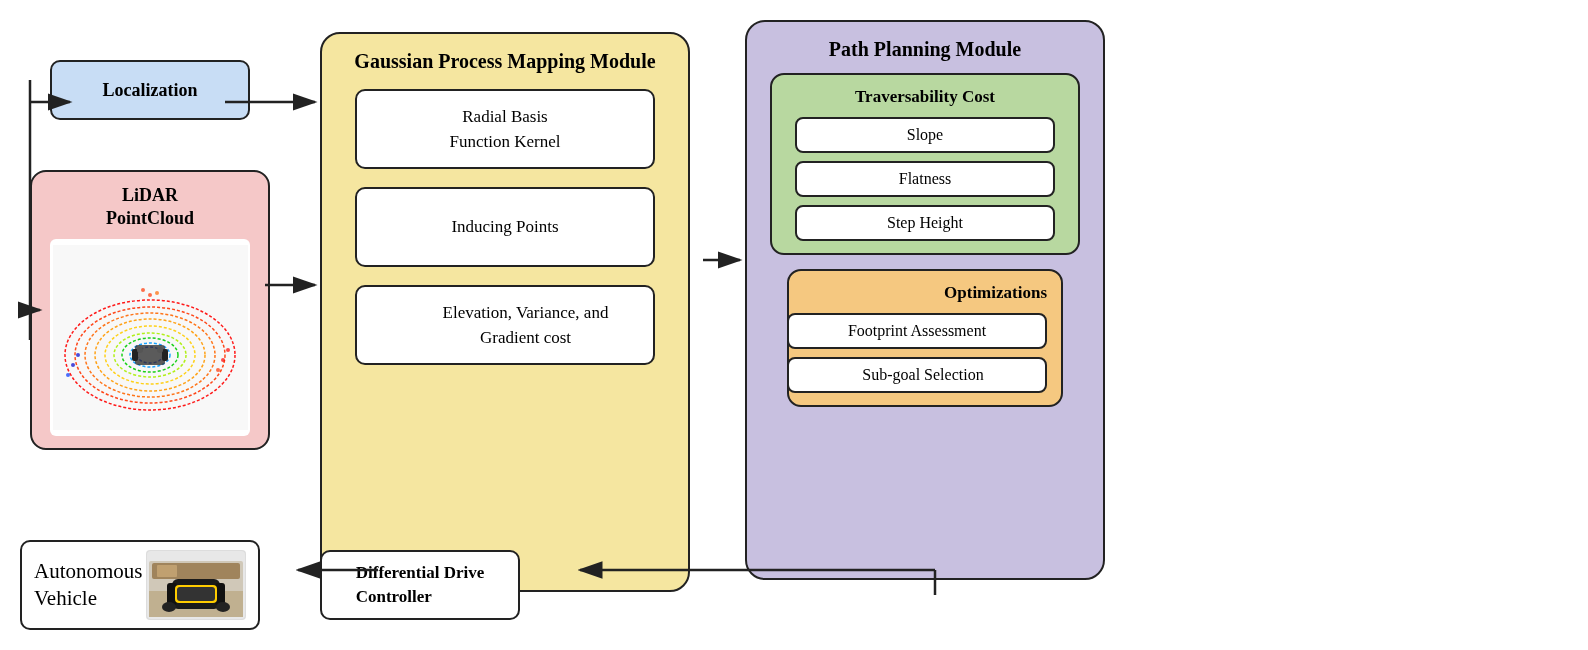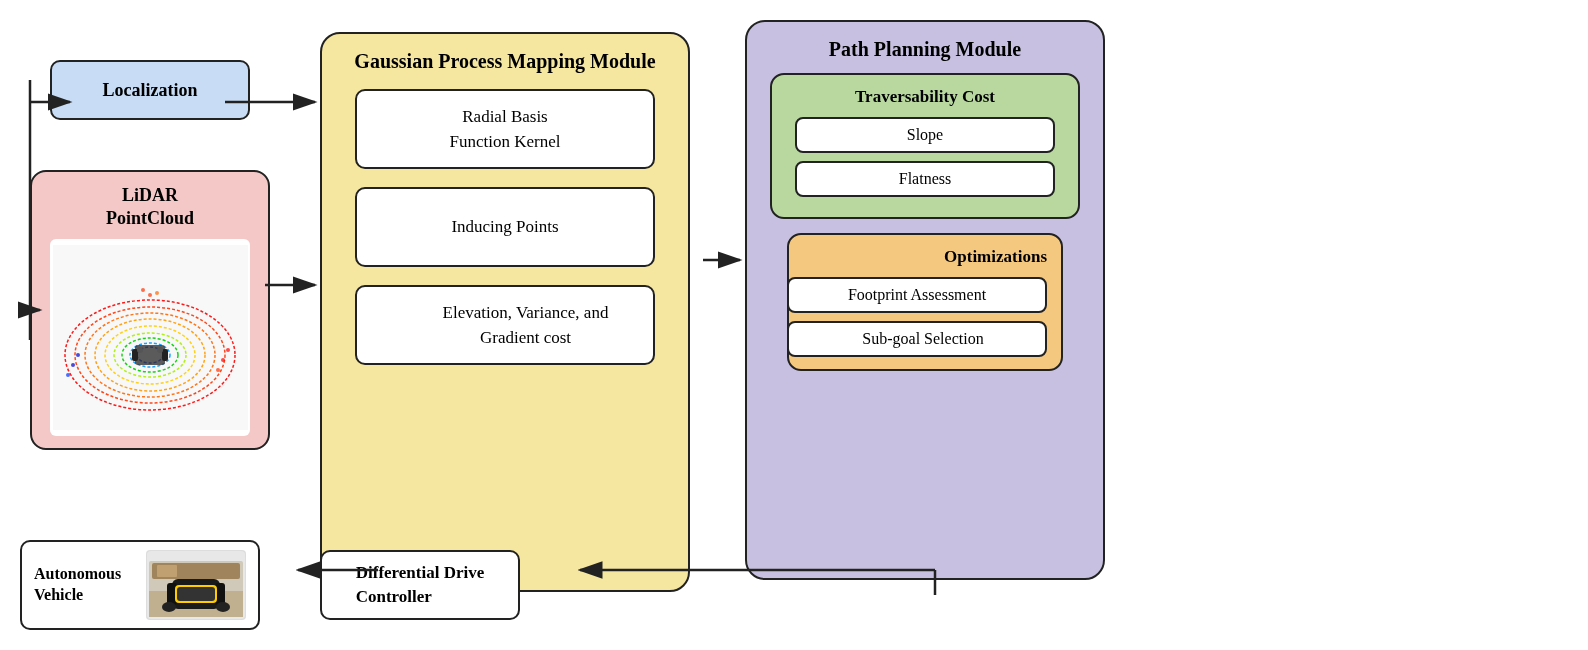--- a/index.html
+++ b/index.html
@@ -345,40 +345,43 @@
       <div class="path-title">Path Planning Module</div>
 
       <div class="traversability-box">
         <div class="traversability-title">Traversability Cost</div>
         <div class="trav-inner-box">
           <span>Slope</span>
         </div>
         <div class="trav-inner-box">
           <span>Flatness</span>
         </div>
+        <div class="trav-inner-box" style="margin-bottom:0;">
+          <span>Step Height</span>
+        </div>
       </div>
 
 
       <div class="optimizations-box">
         <div class="optimizations-title">Optimizations</div>
         <div class="opt-inner-box">
           <span>Footprint Assessment</span>
         </div>
         <div class="opt-inner-box" style="margin-bottom:0;padding-left:12px;">
           <span>Sub-goal Selection</span>
         </div>
       </div>
     </div>
   </div>
 
   <div style="position:absolute; bottom:20px; left:20px; display:flex; flex-direction:row; align-items:center; gap:0;">
 
     <div class="autonomous-box">
       <div style="display:flex; flex-direction:column; align-items:flex-start; justify-content:center;">
-        <span style="font-size:16px; font-weight:bold; line-height:1.3; white-space:pre-line;">Autonomous
+        <span style="font-size:21px; font-weight:normal; line-height:1.3; white-space:pre-line;">Autonomous
 Vehicle</span>
       </div>
       <div class="vehicle-img">
         <svg class="vehicle-svg" viewBox="0 0 98 68">
           <rect width="98" height="68" fill="#e8e8e8" rx="4"></rect>
 
           <rect x="2" y="10" width="94" height="56" fill="#d0c8b8" rx="2"></rect>
 
           <rect x="2" y="40" width="94" height="26" fill="#c0b090" rx="0"></rect>
 

